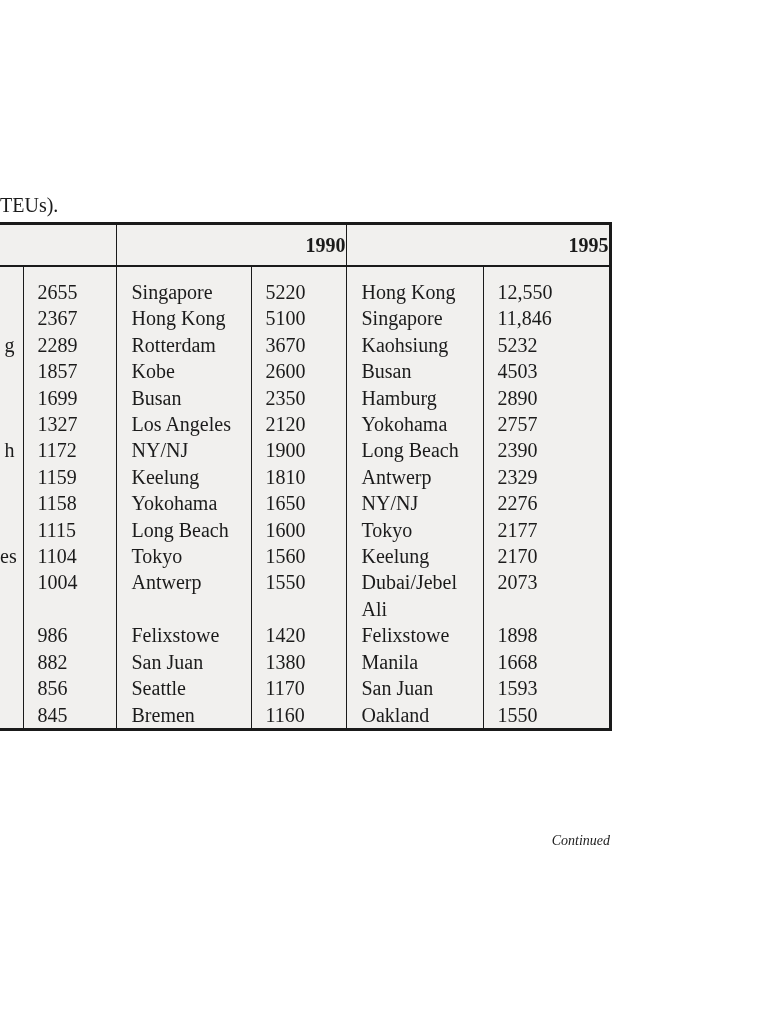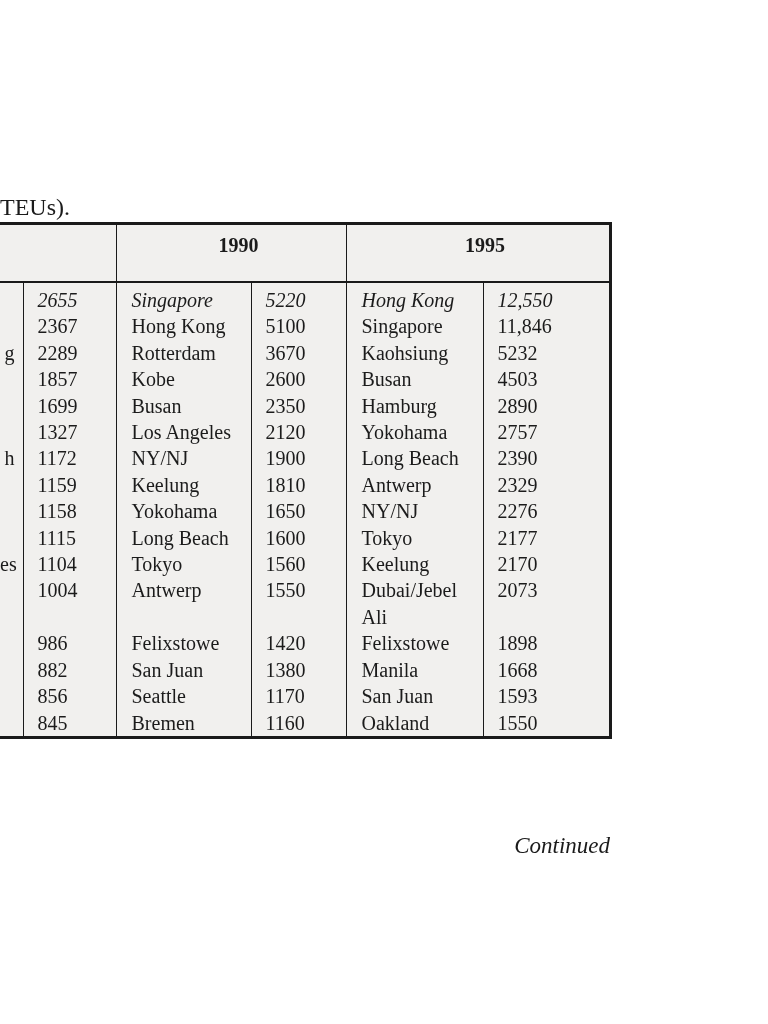--- a/index.html
+++ b/index.html
@@ -7,64 +7,64 @@
     width: 768px; height: 1024px;
     background: #ffffff;
     overflow: hidden;
     position: relative;
     font-family: "Liberation Serif", "DejaVu Serif", serif;
     color: #1b1b1b;
   }
   .caption {
     position: absolute;
     top: 194px; left: 0;
-    font-size: 24px;
+    font-size: 20px;
     white-space: nowrap;
   }
   table.ports-table {
     position: absolute;
     top: 222px; left: 0;
     width: 610px;
     border-collapse: collapse;
     table-layout: fixed;
     background: #f1f0ee;
     border-top: 3px solid #1a1a1a;
     border-right: 3px solid #1a1a1a;
     border-bottom: 3px solid #1a1a1a;
     border-left: none;
   }
   th.h {
     height: 40px;
-    text-align: center;
+    text-align: right;
     vertical-align: middle;
     font-weight: bold;
     font-size: 20px;
-    padding: 0 0 16px 15px;
+    padding: 0 0 0 15px;
     border-bottom: 2px solid #1a1a1a;
   }
   th.h1, th.h2 { border-left: 1.5px solid #1a1a1a; }
   td {
     font-size: 20px;
     line-height: 26.4px;
     vertical-align: top;
     padding: 0;
     overflow: hidden;
   }
   td.c0 { text-align: right; padding-right: 8px; }
   td.c1, td.c3, td.c5 { border-left: 1px solid #1a1a1a; padding-left: 14px; }
   td.c2, td.c4 { border-left: 1.5px solid #1a1a1a; padding-left: 15px; }
   td.c4 { padding-right: 8px; }
-  tbody tr:first-child td { padding-top: 4px; font-style: italic; }
+  tbody tr:first-child td { padding-top: 12px; }
   .continued {
     position: absolute;
     top: 833px; left: 0;
     width: 610px;
     text-align: right;
     font-style: italic;
-    font-size: 23px;
+    font-size: 14px;
   }
 </style>
 </head>
 <body style="background: rgb(255, 255, 255); color: rgb(27, 27, 27);">
 
 <div class="page">
 
   <div class="caption">TEUs).</div>
 
   <table class="ports-table" style="background: rgb(241, 240, 238);">

